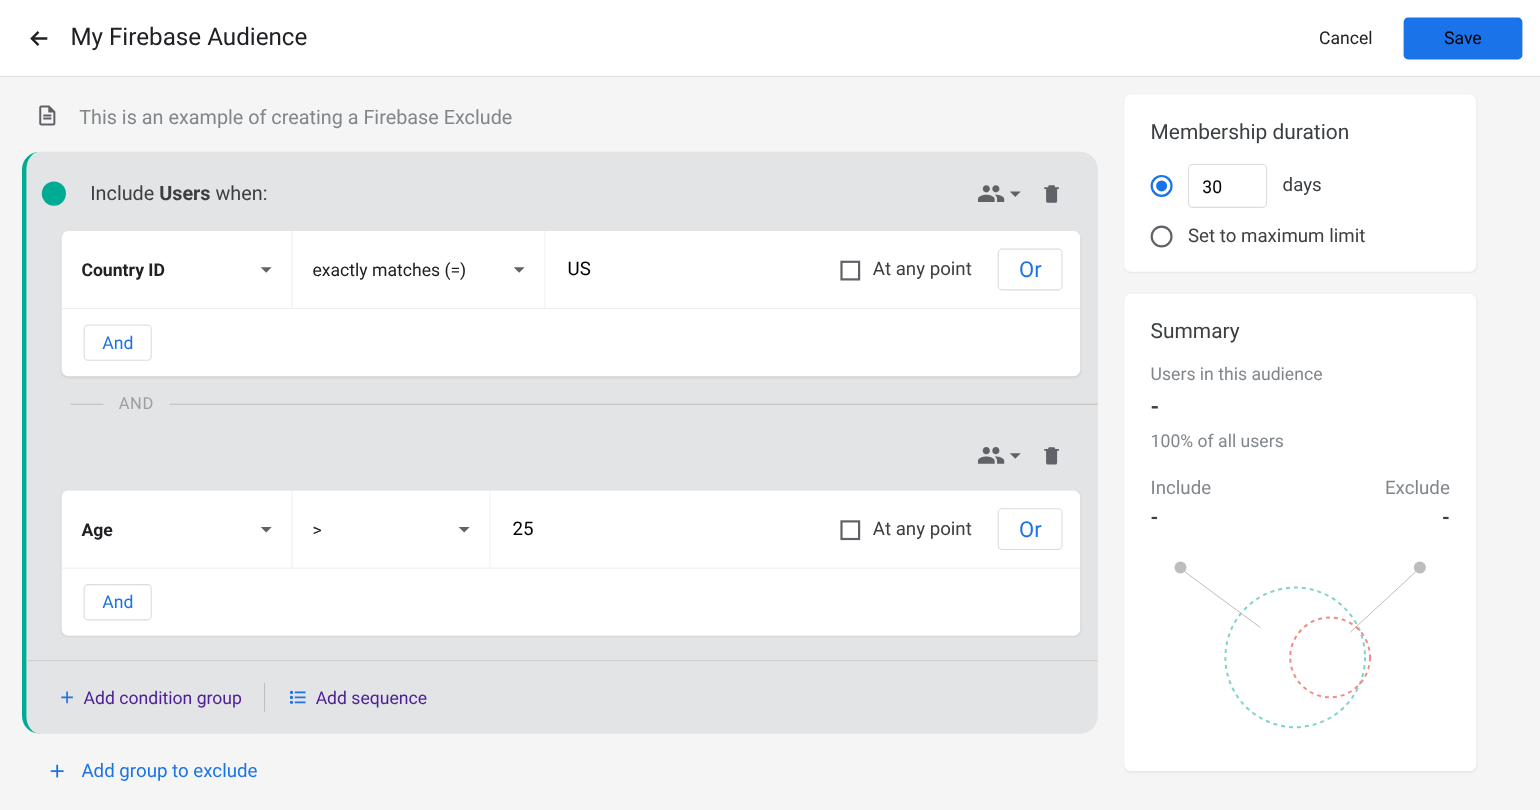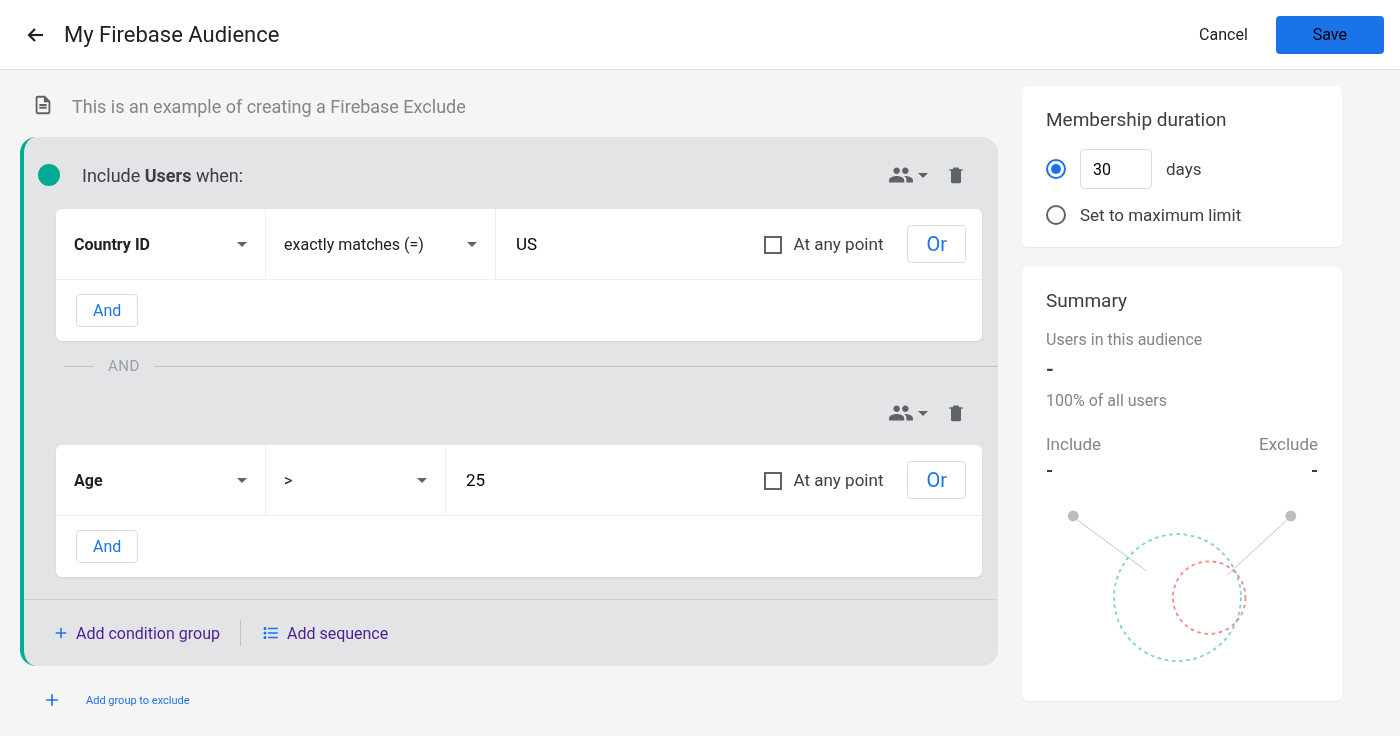--- a/index.html
+++ b/index.html
@@ -36,21 +36,21 @@
 .or-btn{border:1px solid #dadce0;background:#fff;color:#1a73e8;font-size:20px;padding:6px 18px;border-radius:4px;cursor:pointer;margin-right:16px}
 .and-row{padding:14px 20px}
 .and-btn{border:1px solid #dadce0;background:#fff;color:#1a73e8;font-size:16px;padding:6px 16px;border-radius:4px;cursor:pointer}
 .and-sep{display:flex;align-items:center;padding:16px 0 16px 40px;color:#9aa0a6;font-size:15px;letter-spacing:.5px;gap:14px}
 .and-sep::before{content:"";width:30px;height:1px;background:#c0c0c0;display:inline-block}
 .and-sep::after{content:"";flex:1;height:1px;background:#c0c0c0;display:inline-block}
 .block2-head{display:flex;align-items:center;padding:4px 24px 14px 12px;justify-content:flex-end;gap:10px}
 .footer-links{display:flex;align-items:center;padding:20px 0 20px 28px;gap:20px;border-top:1px solid #d0d0d0;margin-top:22px}
 .link-btn{display:flex;align-items:center;gap:6px;color:#4c1d95;font-size:16px;cursor:pointer}
 .vdiv{width:1px;height:26px;background:#c0c0c0}
-.exclude-link{display:flex;align-items:center;gap:24px;color:#1a73e8;font-size:11px;padding:24px 0 0 22px;cursor:pointer}
+.exclude-link{display:flex;align-items:center;gap:12px;color:#1a73e8;font-size:17px;padding:24px 0 0 22px;cursor:pointer}
 .panel{background:#fff;border-radius:6px;padding:22px 24px;margin-bottom:20px;box-shadow:0 1px 2px rgba(0,0,0,.06)}
 .panel-title{font-size:19px;color:#3c4043;margin-bottom:18px}
 .radio-row{display:flex;align-items:center;gap:14px;margin-bottom:16px}
 .radio{width:20px;height:20px;border:2px solid #1a73e8;border-radius:50%;display:flex;align-items:center;justify-content:center;cursor:pointer}
 .radio.off{border-color:#5f6368}
 .radio-dot{width:10px;height:10px;background:#1a73e8;border-radius:50%}
 .num-input{width:72px;height:40px;border:1px solid #dadce0;border-radius:4px;font-size:16px;padding:0 12px;outline:none}
 .radio-label{font-size:17px;color:#3c4043}
 .summary-sub{color:#80868b;font-size:16px;margin-bottom:8px}
 .summary-dash{font-size:20px;font-weight:700;color:#3c4043;margin-bottom:10px}

